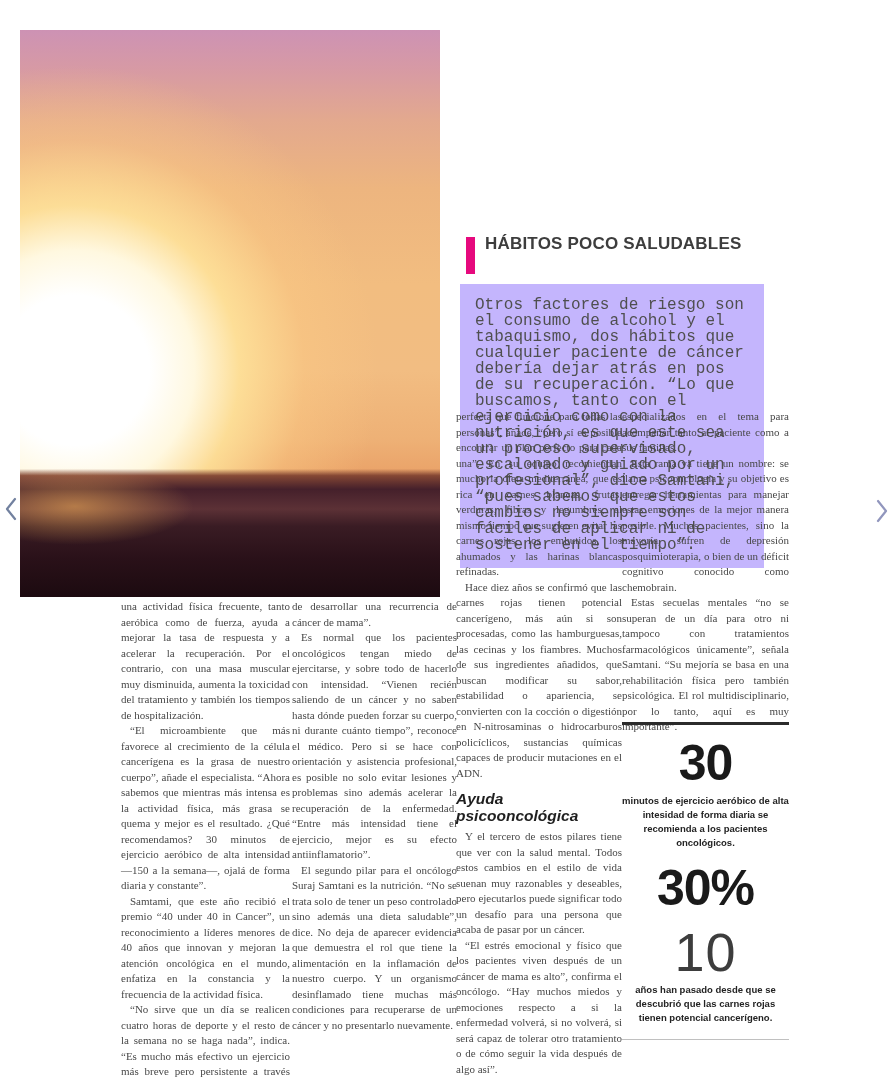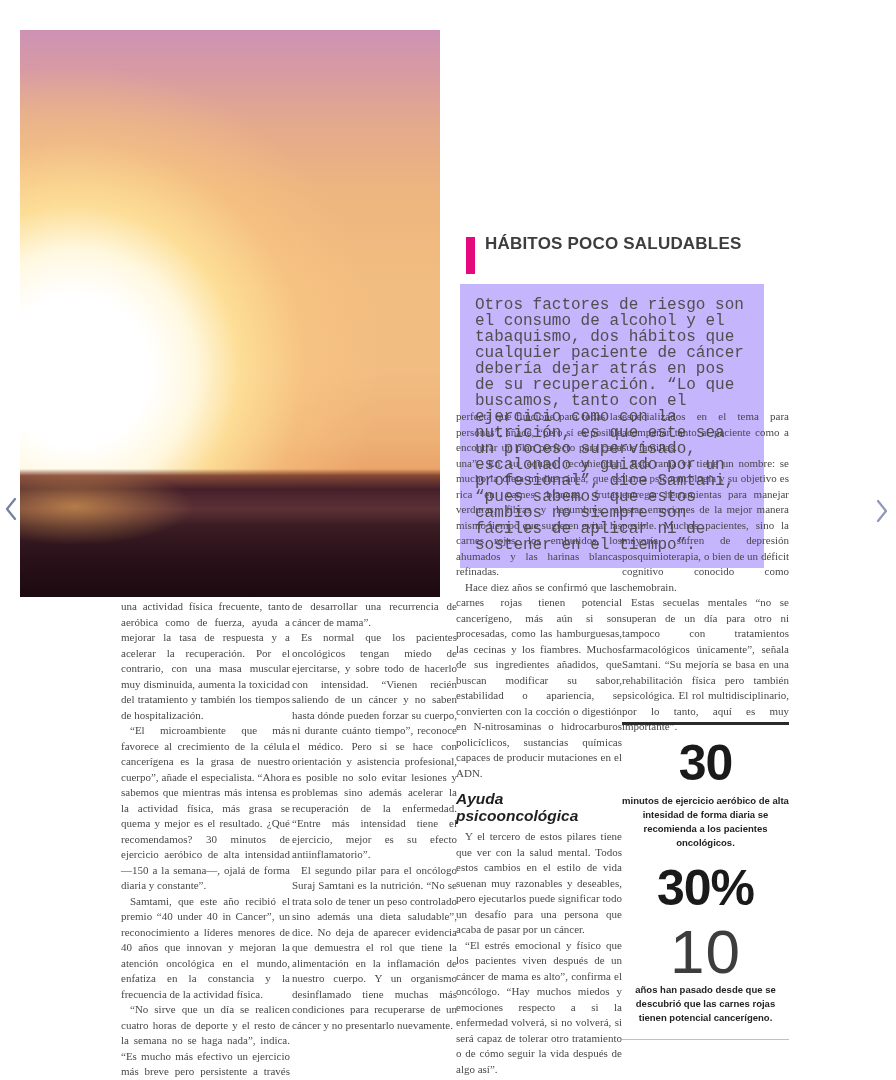--- a/index.html
+++ b/index.html
@@ -48,21 +48,21 @@
   .sec-heading {
     font-size:15.5px; line-height:17px; font-weight:bold; color:#1f1f1f;
     margin:9px 0 5px; text-align:left; max-width:150px;font-style:italic;
   }
 
   
   #stats { position:absolute; left:622px; top:722px; width:167px; text-align:center; }
   .stats-rule { height:3px; background:#2b2b2b; }
   .stat { margin-top:12px; }
   .stat-value { font-weight:bold; font-size:50px; line-height:52px; letter-spacing:-1px; color:#1a1a1a; }
-  .stat-value.light { font-weight:normal; letter-spacing:1px; font-size:62px; color:#3d3d3d; }
+  .stat-value.light { font-weight:normal; letter-spacing:1px; font-size:54px; color:#3d3d3d; }
   .stat-caption { font-size:9.5px; line-height:14px; font-weight:bold; color:#232323; margin-top:5px; }
   .stats-endrule { height:1px; background:#c0c0c0; margin-top:14px; }
 </style>
 </head>
 <body>
 
 <div class="photo"></div>
 
 <div class="nav-btn nav-prev">
   <span>

